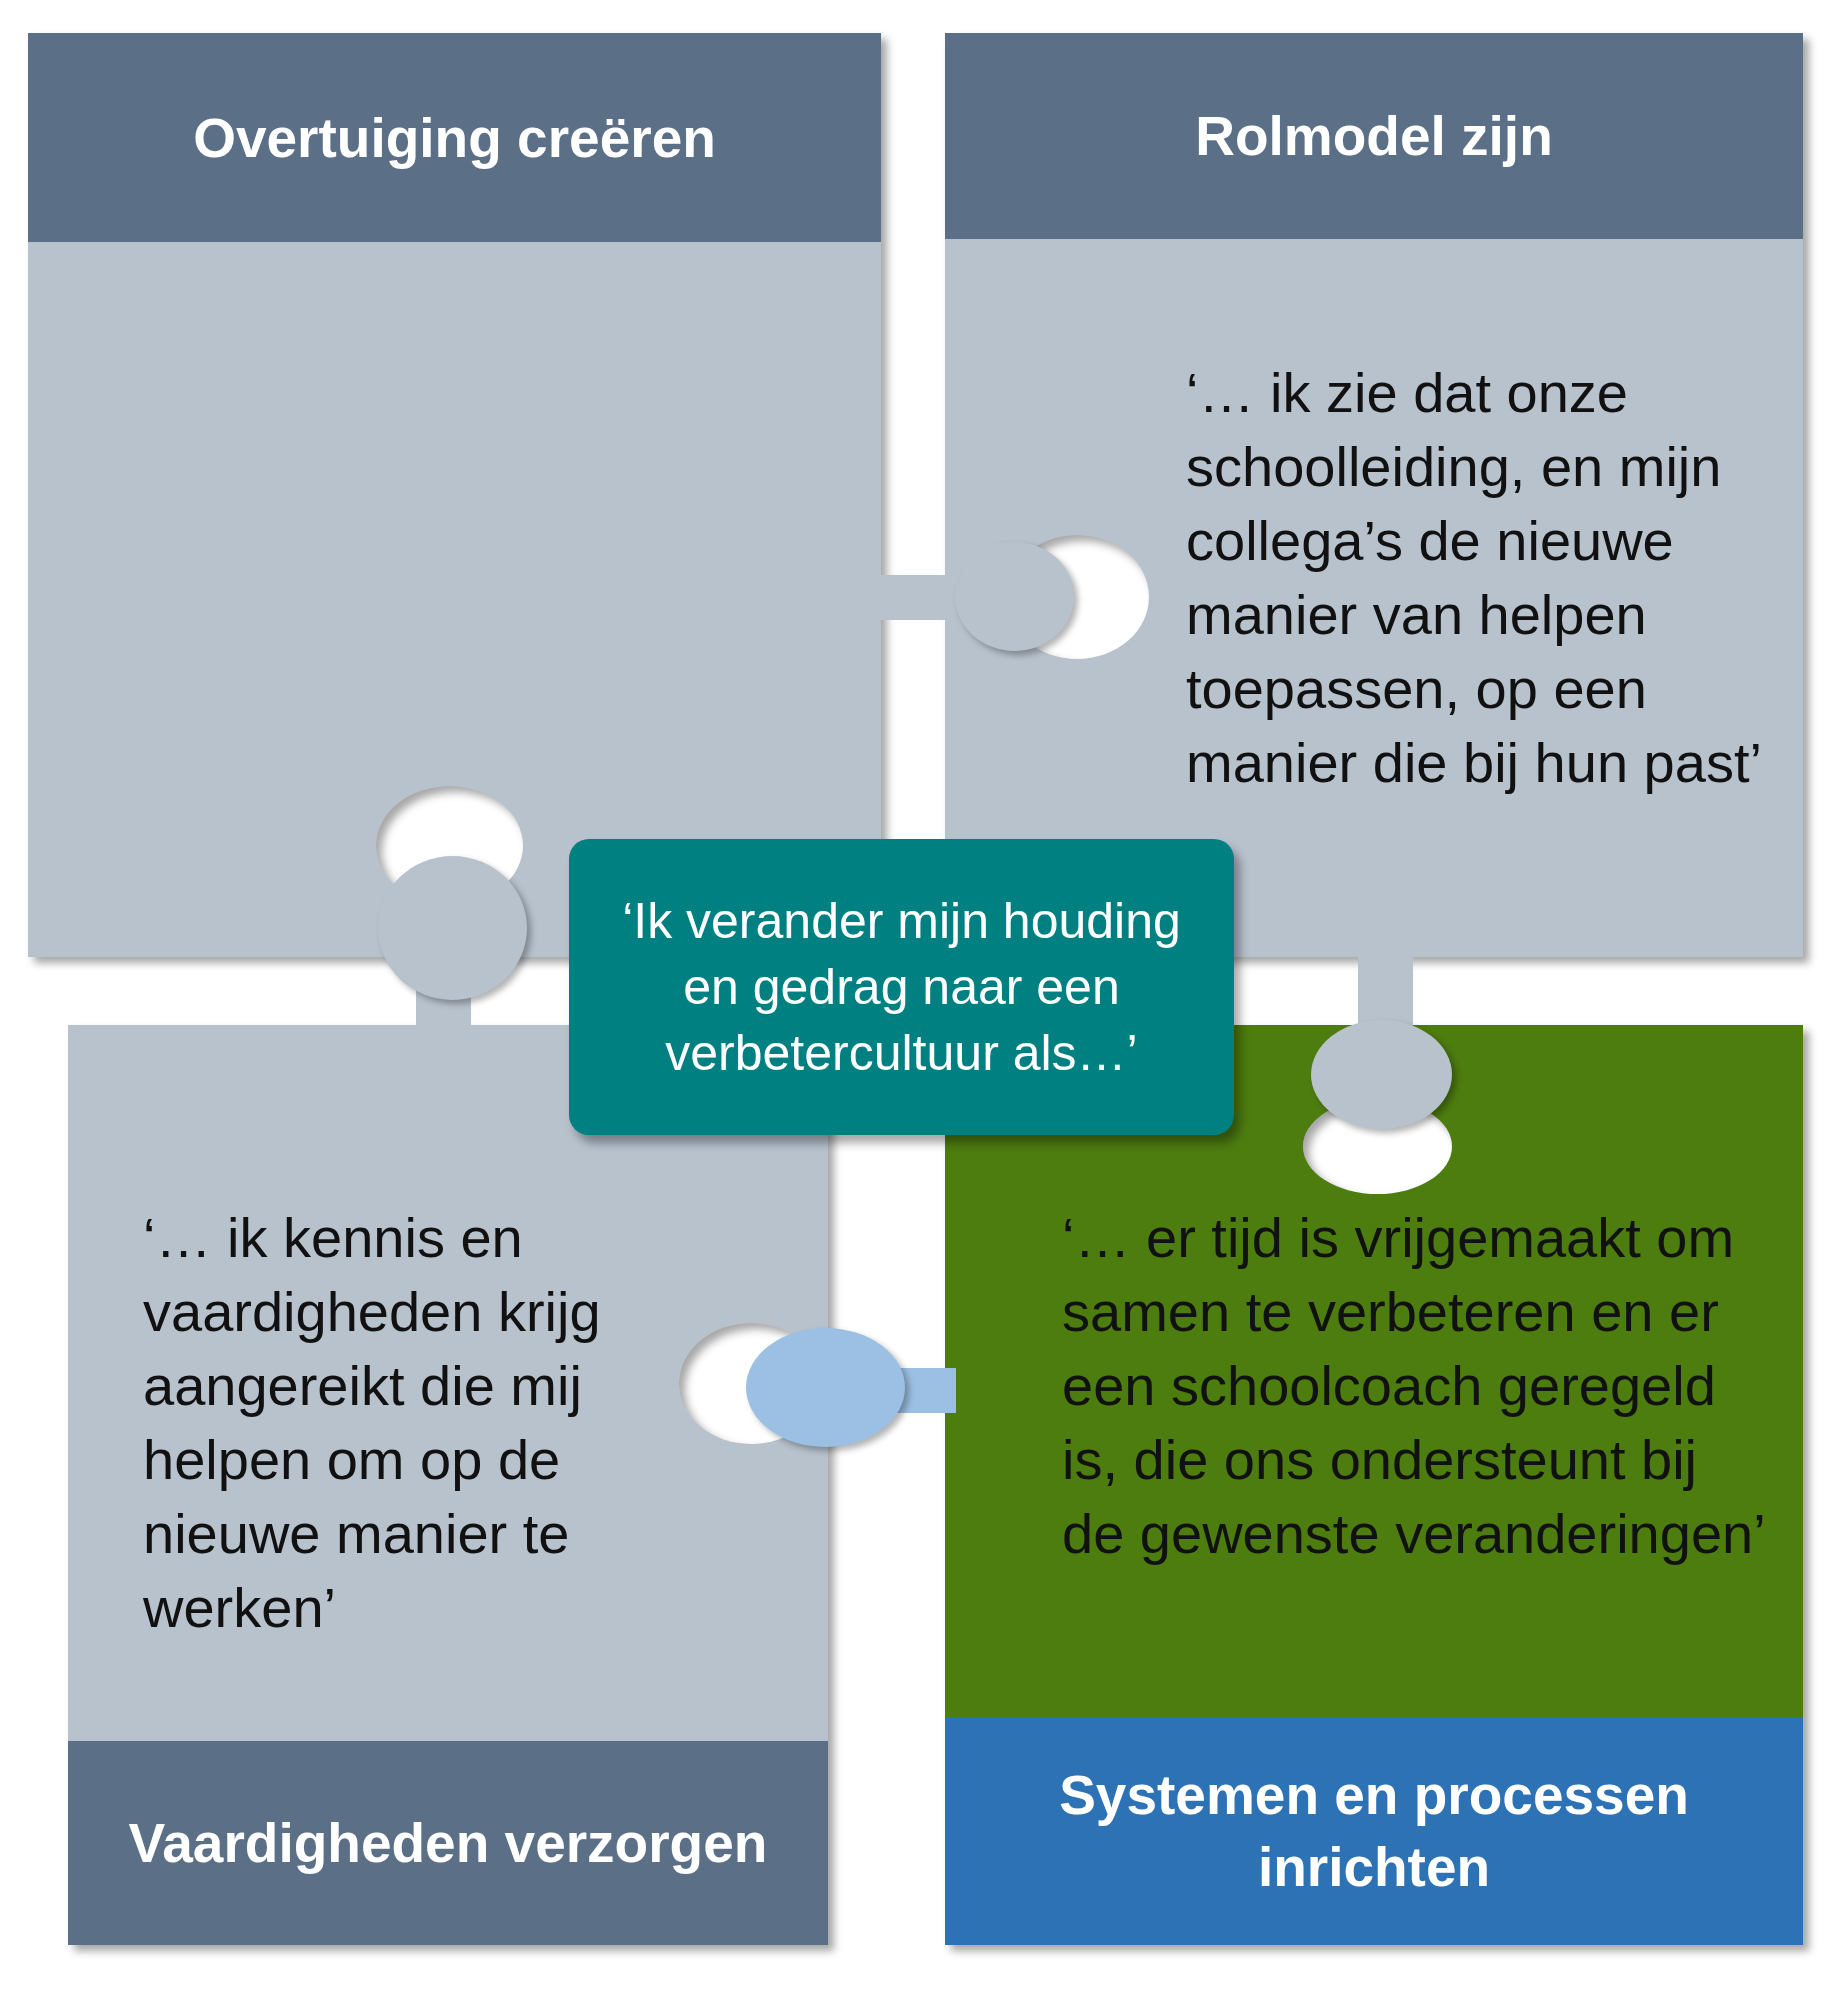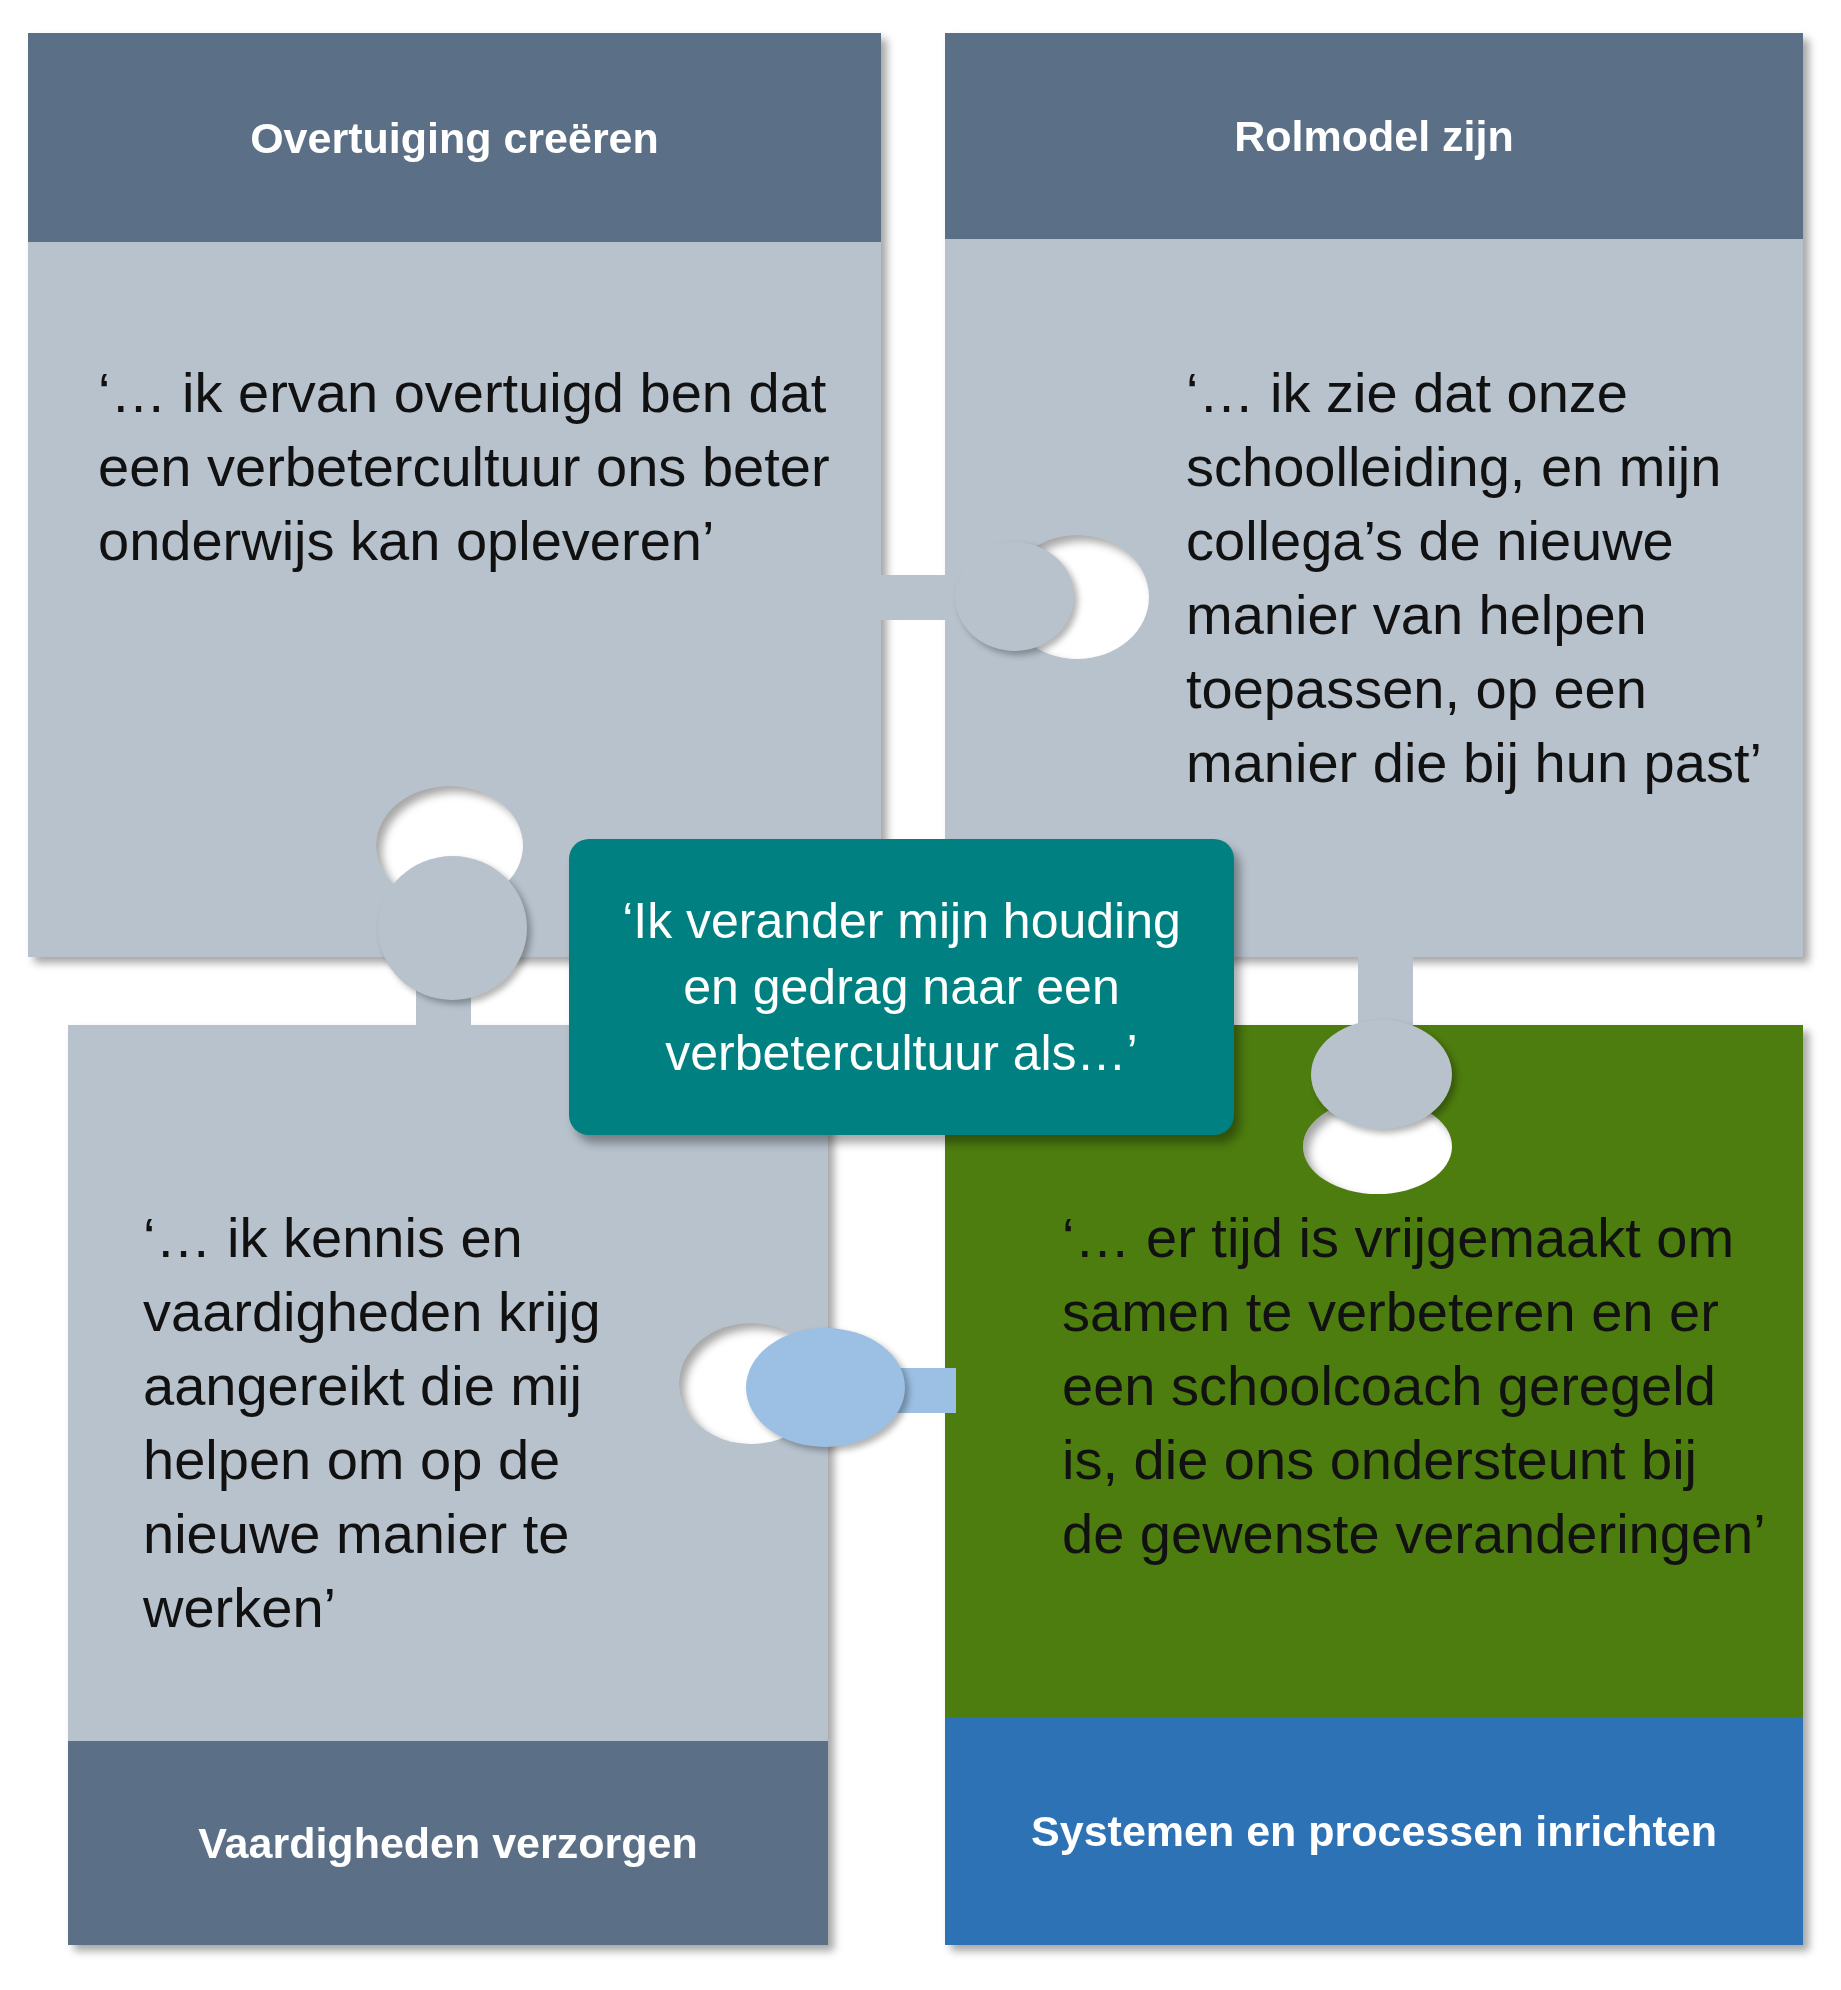--- a/index.html
+++ b/index.html
@@ -2,41 +2,40 @@
 <html><head>
 <meta charset="utf-8">
 <style>
   html, body { margin:0; padding:0; background:#ffffff; }
   body { width:1842px; height:1990px; position:relative; overflow:hidden;
          font-family:"Liberation Sans", sans-serif; }
   .piece { position:absolute; box-shadow: 6px 6px 8px rgba(0,0,0,0.35); }
   .piece-grey { background:#b7c2cd; }
   .piece-blue { background:#4d7c0f; }
   .banner { position:absolute; left:0; right:0; display:flex; align-items:center; justify-content:center;
-            color:#ffffff; font-weight:bold; font-size:43px; text-align:center; line-height:72px; }
+            color:#ffffff; font-weight:bold; font-size:55px; text-align:center; line-height:72px; }
   .banner-slate { background:#5b6f86; }
   .banner-blue { background:#2e72b6; }
   .quote { position:absolute; color:#111111; font-size:56px; line-height:74px; }
   .knob { position:absolute; border-radius:50%; }
   .hole { position:absolute; border-radius:50%; background:#ffffff;
           box-shadow: inset 6px 6px 8px rgba(0,0,0,0.35); }
   .gap { position:absolute; background:#ffffff; }
   .center-box { position:absolute; left:569px; top:839px; width:665px; height:296px;
                 background:#008080; border-radius:20px; box-shadow: 6px 8px 10px rgba(0,0,0,0.35);
                 color:#ffffff; font-size:50px; line-height:66px; text-align:center;
                 display:flex; align-items:center; justify-content:center; }
 </style>
 </head>
 <body>
 
 <div class="piece piece-grey" style="left:28px; top:33px; width:853px; height:924px;">
   <div class="banner banner-slate" style="top:0; height:209px;">
     <span>Overtuiging creëren</span>
   </div>
-  <div class="quote" style="left:70px; top:323px; width:736px;">‘… ik ervan overtuigd ben dat een verbetercultuur ons beter onderwijs kan opleveren’</div>
 </div>
 
 <div class="piece piece-grey" style="left:945px; top:33px; width:858px; height:924px;">
   <div class="banner banner-slate" style="top:0; height:206px;">
     <span>Rolmodel zijn</span>
   </div>
   <div class="quote" style="left:241px; top:323px; width:597px;">‘… ik zie dat onze schoolleiding, en mijn collega’s de nieuwe manier van helpen toepassen, op een manier die bij hun past’</div>
 </div>
 
 <div class="piece piece-grey" style="left:28px; top:1025px; width:760px; height:920px;margin-left:40px;">

